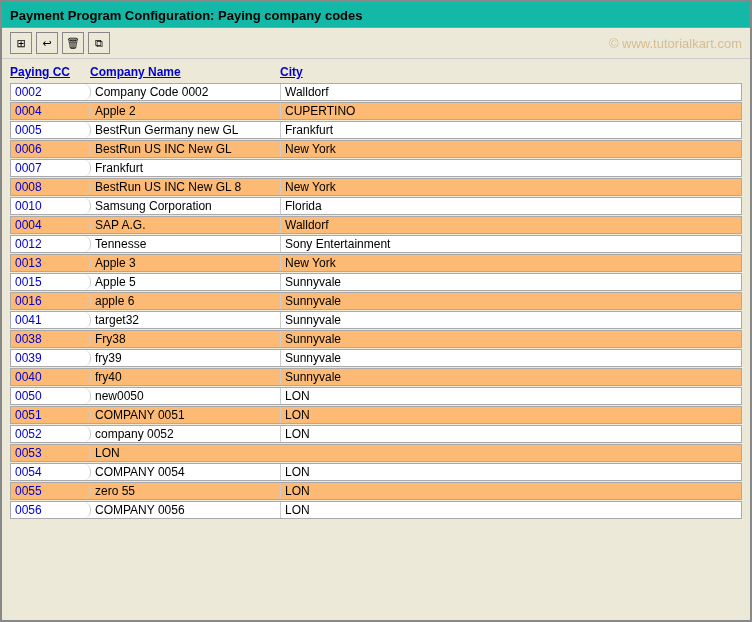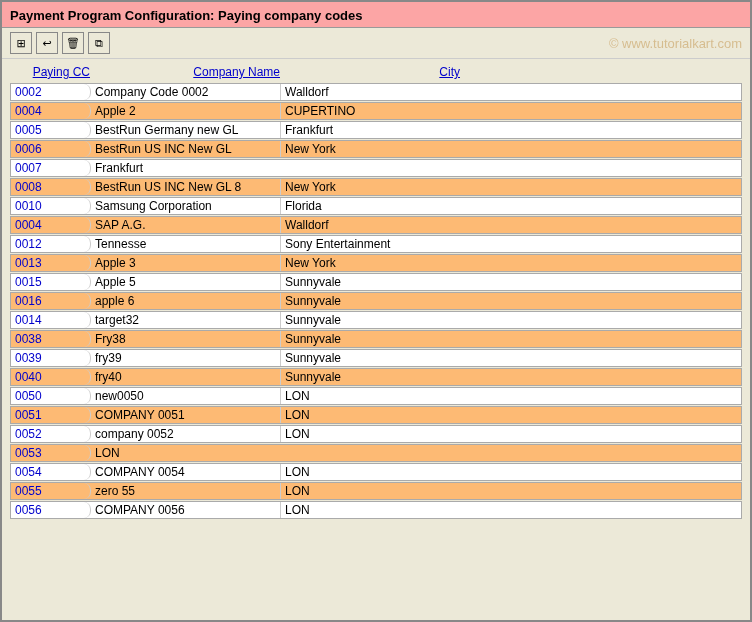--- a/index.html
+++ b/index.html
@@ -13,21 +13,21 @@
     }
     .window {
       width: 752px;
       height: 622px;
       background: #ece9d8;
       border: 2px solid #888;
       display: flex;
       flex-direction: column;
     }
     .title-bar {
-      background: #fca5a5;
+      background: #14b8a6;
       padding: 6px 8px 4px 8px;
       border-bottom: 1px solid #999;
     }
     .title-bar h1 {
       font-size: 13px;
       font-weight: bold;
       color: #000;
     }
     .toolbar {
       padding: 4px 8px;
@@ -64,24 +64,23 @@
     }
     .col-headers {
       display: grid;
       grid-template-columns: 80px 190px 180px;
       padding: 2px 0;
       margin-bottom: 2px;
     }
     .col-header {
       color: #0000cc;
       font-size: 12px;
-      font-weight: normal;
+      font-weight: bold;
       text-decoration: underline;
       cursor: pointer;
-      text-align: right;
     }
     .data-row {
       display: grid;
       grid-template-columns: 80px 190px 180px;
       border: 1px solid #aaa;
       margin-bottom: 1px;
       background: #fdba74;
     }
     .data-row:nth-child(odd) {
       background: #fff;
@@ -191,21 +190,21 @@
             <div class="data-cell cell-cc">0015</div>
             <div class="data-cell cell-name">Apple 5</div>
             <div class="data-cell cell-city">Sunnyvale</div>
           </div>
           <div class="data-row">
             <div class="data-cell cell-cc">0016</div>
             <div class="data-cell cell-name">apple 6</div>
             <div class="data-cell cell-city">Sunnyvale</div>
           </div>
           <div class="data-row">
-            <div class="data-cell cell-cc">0014</div>
+            <div class="data-cell cell-cc">0041</div>
             <div class="data-cell cell-name">target32</div>
             <div class="data-cell cell-city">Sunnyvale</div>
           </div>
           <div class="data-row">
             <div class="data-cell cell-cc">0038</div>
             <div class="data-cell cell-name">Fry38</div>
             <div class="data-cell cell-city">Sunnyvale</div>
           </div>
           <div class="data-row">
             <div class="data-cell cell-cc">0039</div>

